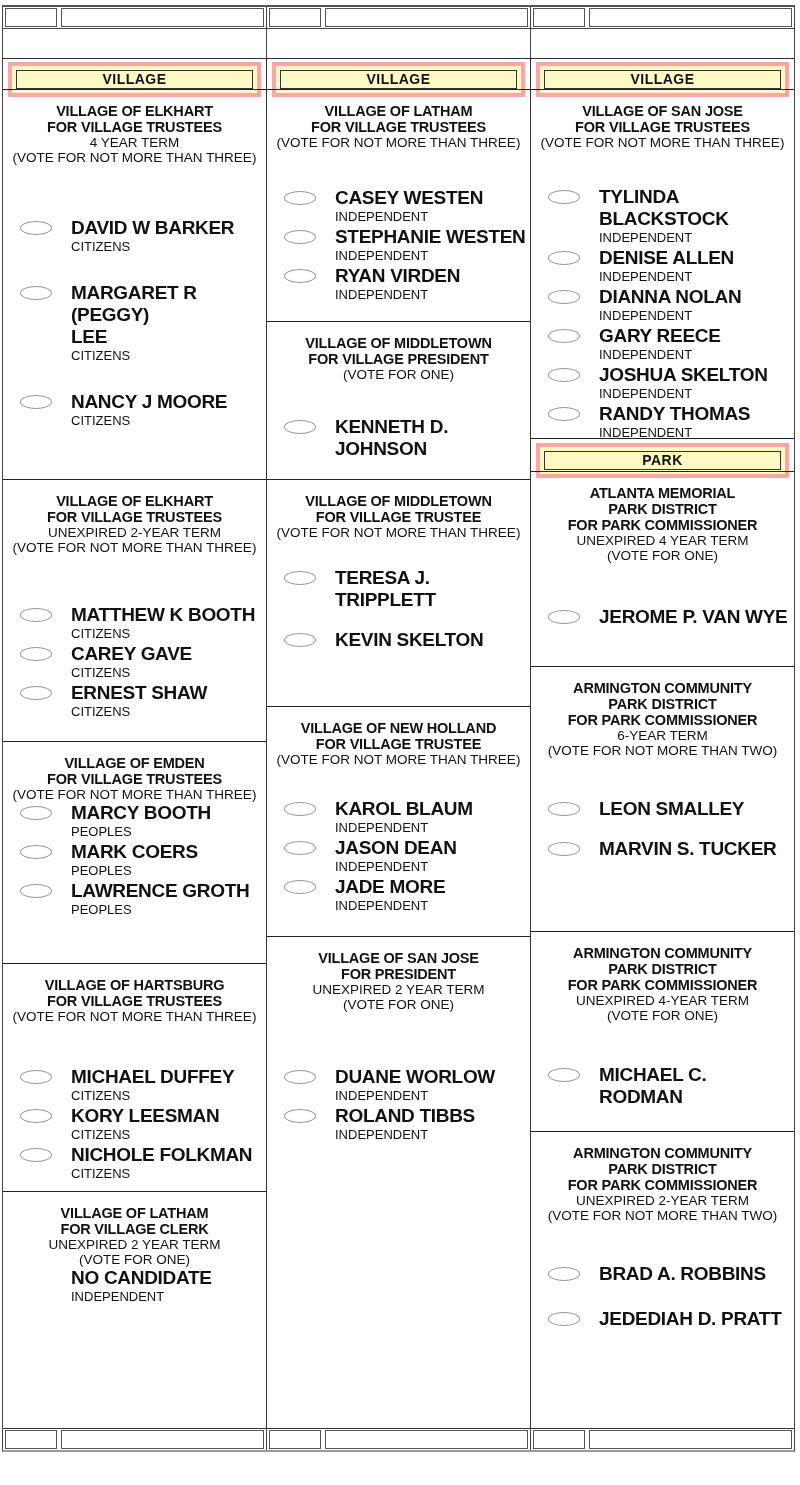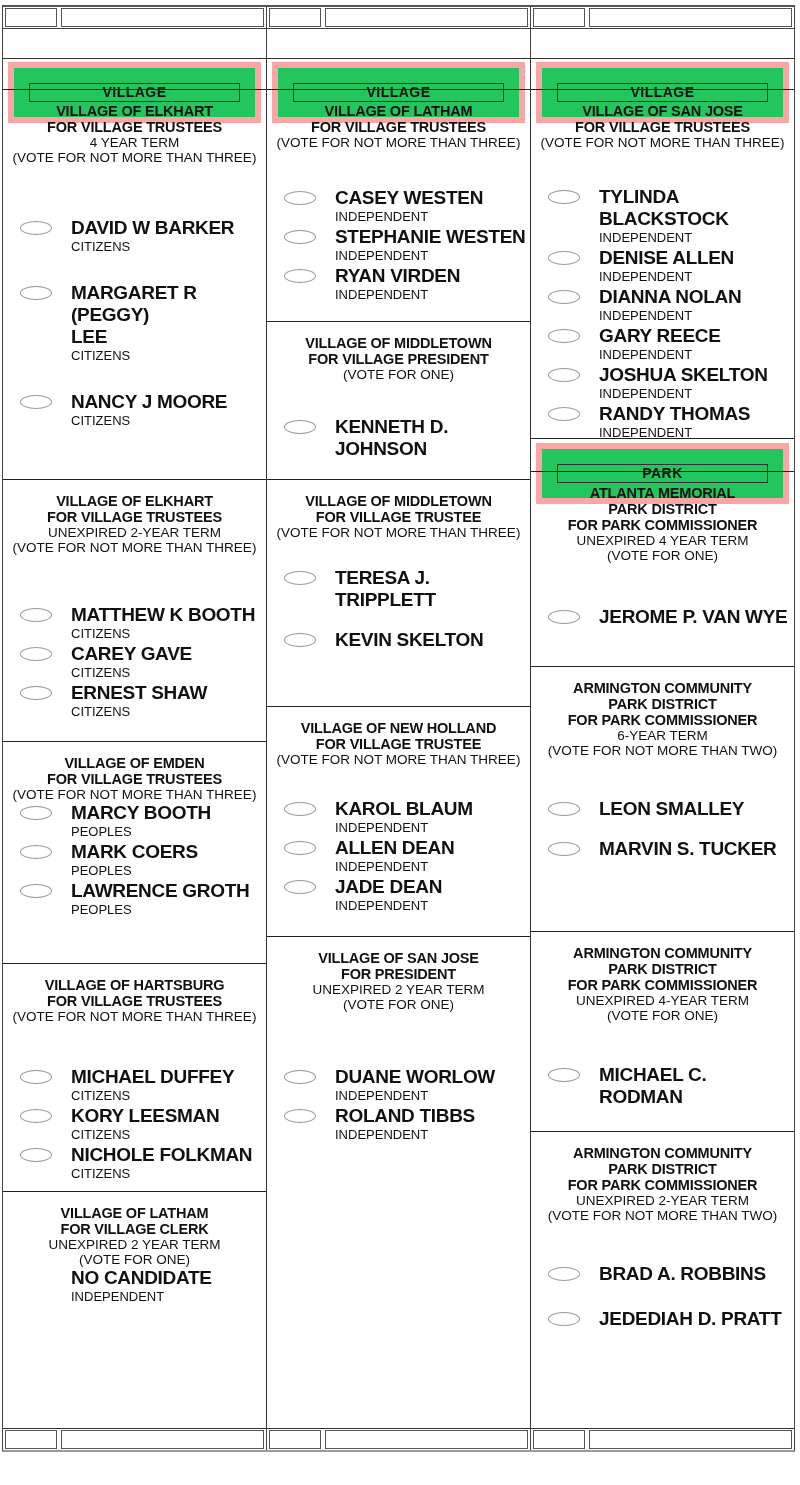--- a/index.html
+++ b/index.html
@@ -29,21 +29,21 @@
   .lbox { flex: 1; border: 1px solid #555; }
   
   .band { height: 30px; display: flex; border-bottom: 1px solid #333; }
   .band > div { flex: 1; border-right: 1px solid #444; }
   .band > div:last-child { border-right: none; }
   
   .content { display: flex; height: 1369px; }
   .column { flex: 1; display: flex; flex-direction: column; border-right: 1px solid #333; min-width: 0; }
   .column:last-child { border-right: none; }
   .hdr-row { height: 30px; }
-  .box-header { margin: 3px 5px; border: 6px solid #fca5a5; padding: 15px; background: #22c55e; }
+  .box-header { margin: 3px 5px; border: 4px solid #fca5a5; padding: 4px; background: #fef9c3; }
   .box-header-inner { border: 1px solid #333; text-align: center; font-weight: bold; font-size: 14px; line-height: 17px; letter-spacing: 0.5px; }
   .blocks { flex: 1; display: flex; flex-direction: column; }
   .blocks > * { border-top: 1px solid #222; }
   .race { overflow: hidden; }
   .race .title { padding-top: 13px; text-align: center; }
   .t-bold { font-size: 14.5px; line-height: 16px; font-weight: bold; letter-spacing: -0.2px; }
   .t-sub  { font-size: 13.5px; line-height: 15px; }
   .cand { position: relative; padding-left: 68px; margin-bottom: 2px; }
   .cand.no-party { margin-bottom: 18px; }
   .oval {
@@ -325,28 +325,28 @@
               <div class="cand">
                 <span class="oval"></span>
                 <div class="name">
                   <div>KAROL BLAUM</div>
                 </div>
                 <div class="party">INDEPENDENT</div>
               </div>
               <div class="cand">
                 <span class="oval"></span>
                 <div class="name">
-                  <div>ALLEN DEAN</div>
-                </div>
-                <div class="party">INDEPENDENT</div>
-              </div>
-              <div class="cand">
-                <span class="oval"></span>
-                <div class="name">
-                  <div>JADE DEAN</div>
+                  <div>JASON DEAN</div>
+                </div>
+                <div class="party">INDEPENDENT</div>
+              </div>
+              <div class="cand">
+                <span class="oval"></span>
+                <div class="name">
+                  <div>JADE MORE</div>
                 </div>
                 <div class="party">INDEPENDENT</div>
               </div>
             </div>
           </div>
           <div class="race" id="c2r5">
             <div class="title">
               <div class="t-bold">VILLAGE OF SAN JOSE</div>
               <div class="t-bold">FOR PRESIDENT</div>
               <div class="t-sub">UNEXPIRED 2 YEAR TERM</div>

